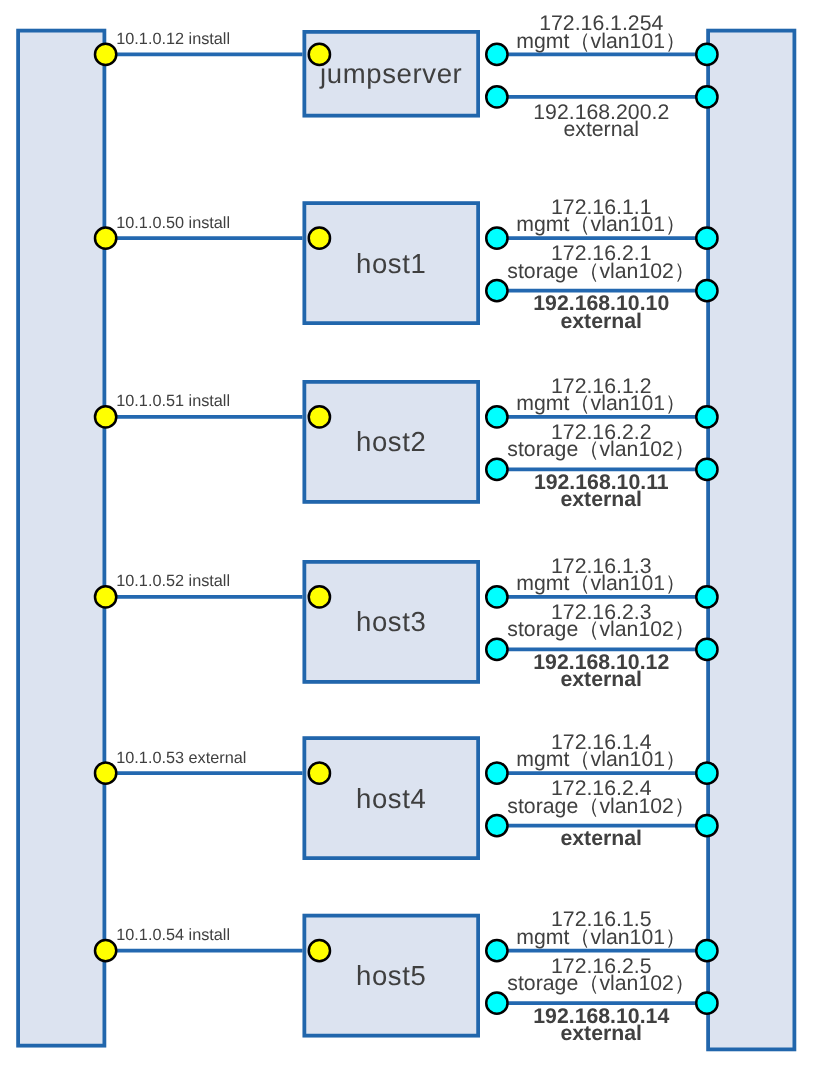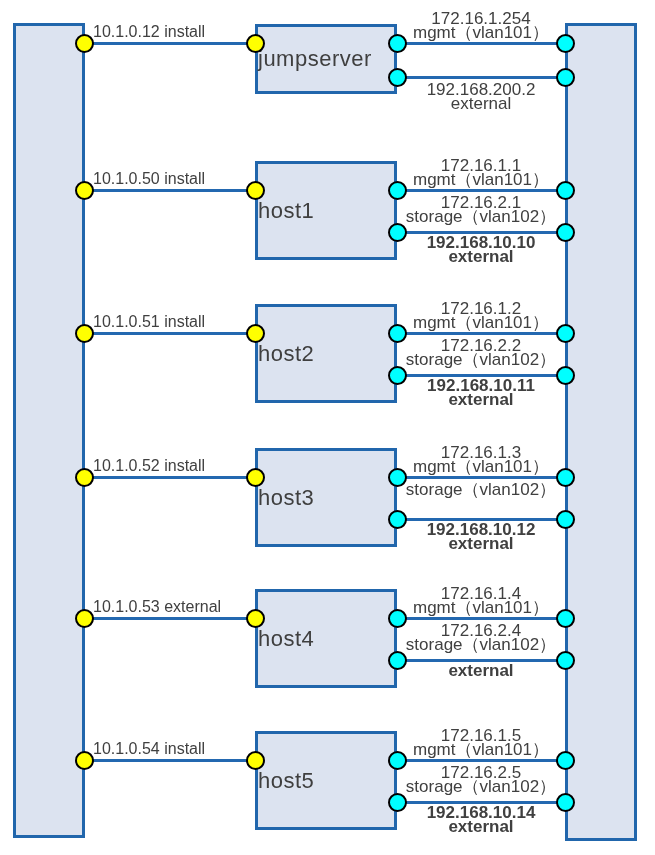--- a/index.html
+++ b/index.html
@@ -17,44 +17,44 @@
   .row { position:absolute; left:0; width:655px; height:0; }
 
   .hline { position:absolute; height:3px; background:#2368b0; z-index:2; }
   .install-line { left:85px;  width:172px; top:-1.5px; }
   .net-line1    { left:397px; width:170px; top:-1.5px; }
   .net-line2    { left:397px; width:170px; }
   .row-host .net-line2 { top:40.5px; }
   .row-jump .net-line2 { top:32.5px; }
 
   .node-box {
-    position:absolute; left:255px; width:136px; background:#dce3f0;
+    position:absolute; left:242px; width:136px; background:#dce3f0;
     border:3px solid #2166ac; z-index:3;
-    display:flex; align-items:center; 
+    display:flex; align-items:center; justify-content:center;
   }
   .row-host .node-box { top:-29px; height:93px; }
   .row-jump .node-box { top:-19px; height:64px; }
   .node-name { font-size:22px; color:#3f3f3f; letter-spacing:0.5px; }
 
   .port {
     position:absolute; width:15px; height:15px; border-radius:50%;
     border:2px solid #000; z-index:4; box-sizing:content-box;
   }
   .port-yellow { background:#ffff00; }
   .port-cyan   { background:#00ffff; }
   .px-barL { left:74.5px; }
   .px-boxL { left:245.5px; }
   .px-boxR { left:387.5px; }
   .px-barR { left:555.5px; }
   .py-line1 { top:-9.5px; }
   .row-host .py-line2 { top:32.5px; }
   .row-jump .py-line2 { top:24.5px; }
 
   .install-label {
-    position:absolute; left:93px; top:-20px; font-size:16px;
+    position:absolute; left:93px; top:-20px; font-size:13px;
     white-space:nowrap; z-index:5;
   }
   .net-label {
     position:absolute; left:397px; width:168px; text-align:center;
     font-size:17px; line-height:13.5px; white-space:nowrap; z-index:5;
   }
   .lbl-mgmt { top:-31px; }
   .lbl-storage { top:6px; }
   .row-host .lbl-external { top:46px;font-weight:bold; }
   .row-jump .lbl-external { top:40px; }
@@ -153,20 +153,21 @@
     <div class="node-box">
       <span class="node-name">host3</span>
     </div>
     <div class="hline net-line1"></div>
     <div class="hline net-line2"></div>
     <div class="net-label lbl-mgmt">
       <div>172.16.1.3</div>
       <div>mgmt（vlan101）</div>
     </div>
     <div class="net-label lbl-storage">
+      <div>172.16.2.3</div>
       <div>storage（vlan102）</div>
     </div>
     <div class="net-label lbl-external">
       <div>192.168.10.12</div>
       <div>external</div>
     </div>
     <div class="port port-yellow px-barL py-line1"></div>
     <div class="port port-yellow px-boxL py-line1"></div>
     <div class="port port-cyan px-boxR py-line1"></div>
     <div class="port port-cyan px-barR py-line1"></div>

